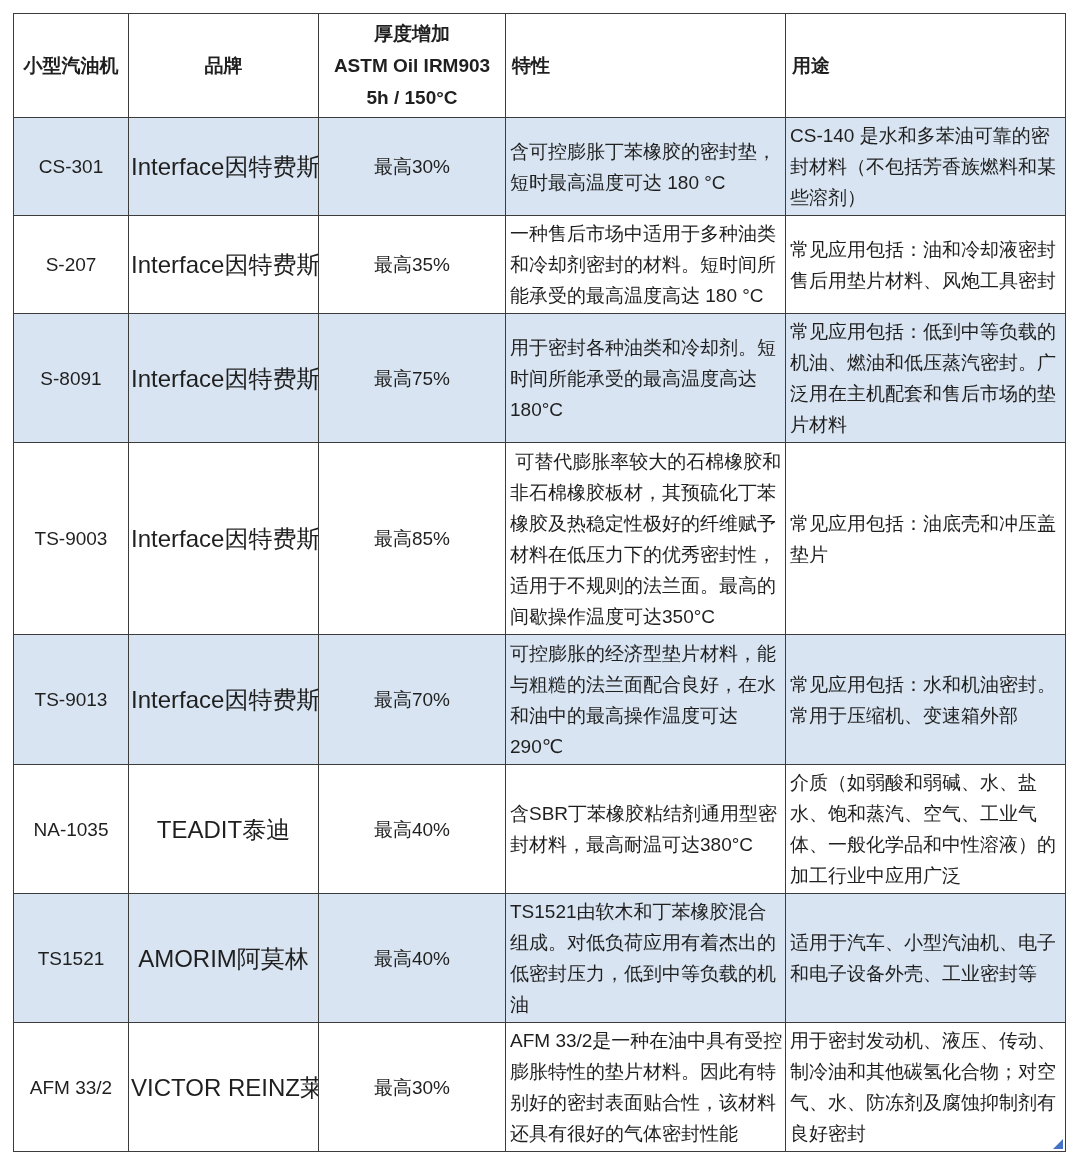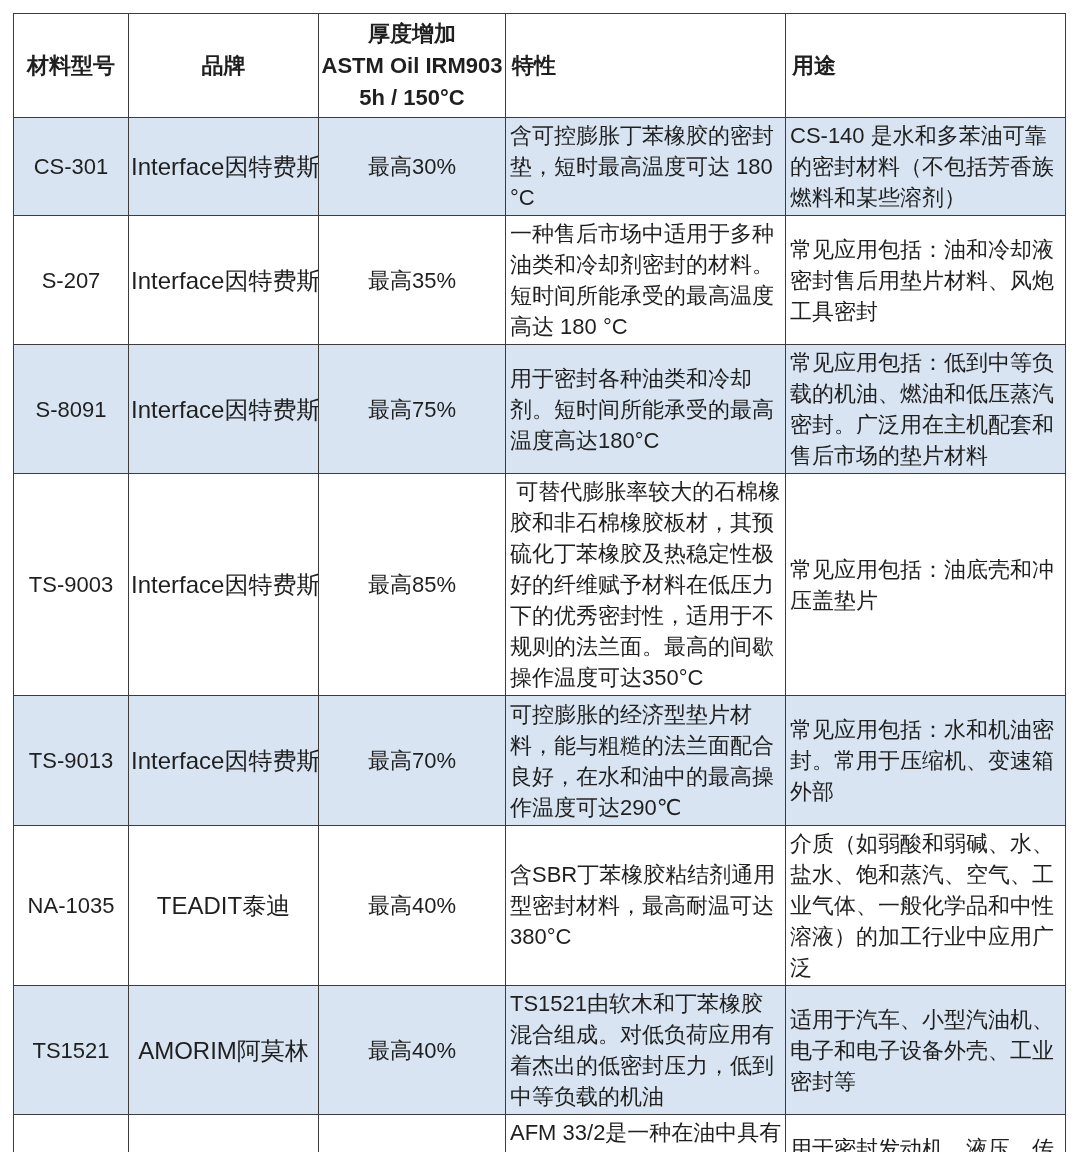--- a/index.html
+++ b/index.html
@@ -23,21 +23,21 @@
     display:inline-block;
   }
   table.mat-table{
     table-layout:fixed;
     width:1052px;
     border-collapse:collapse;
     background:#ffffff;
   }
   .mat-table th,.mat-table td{
     border:1.5px solid var(--border);
-    font-size:22px;
+    font-size:19px;
     line-height:31px;
     vertical-align:middle;
     overflow:hidden;
   }
   .mat-table th{
     font-weight:700;
     line-height:32px;
   }
   .c-center{text-align:center;padding:2px 2px;}
   .c-left{
@@ -65,21 +65,21 @@
     <table class="mat-table">
       <colgroup>
         <col style="width:115px">
         <col style="width:190px">
         <col style="width:187px">
         <col style="width:280px">
         <col style="width:280px">
       </colgroup>
       <thead>
         <tr style="height:104px">
-          <th class="c-center">材料型号</th>
+          <th class="c-center">小型汽油机</th>
           <th class="c-center">品牌</th>
           <th class="c-center th-multi">厚度增加
 ASTM Oil IRM903
 5h / 150°C</th>
           <th class="c-left">特性</th>
           <th class="c-left">用途</th>
         </tr>
       </thead>
       <tbody>
         <tr class="shaded" style="height:96px">

